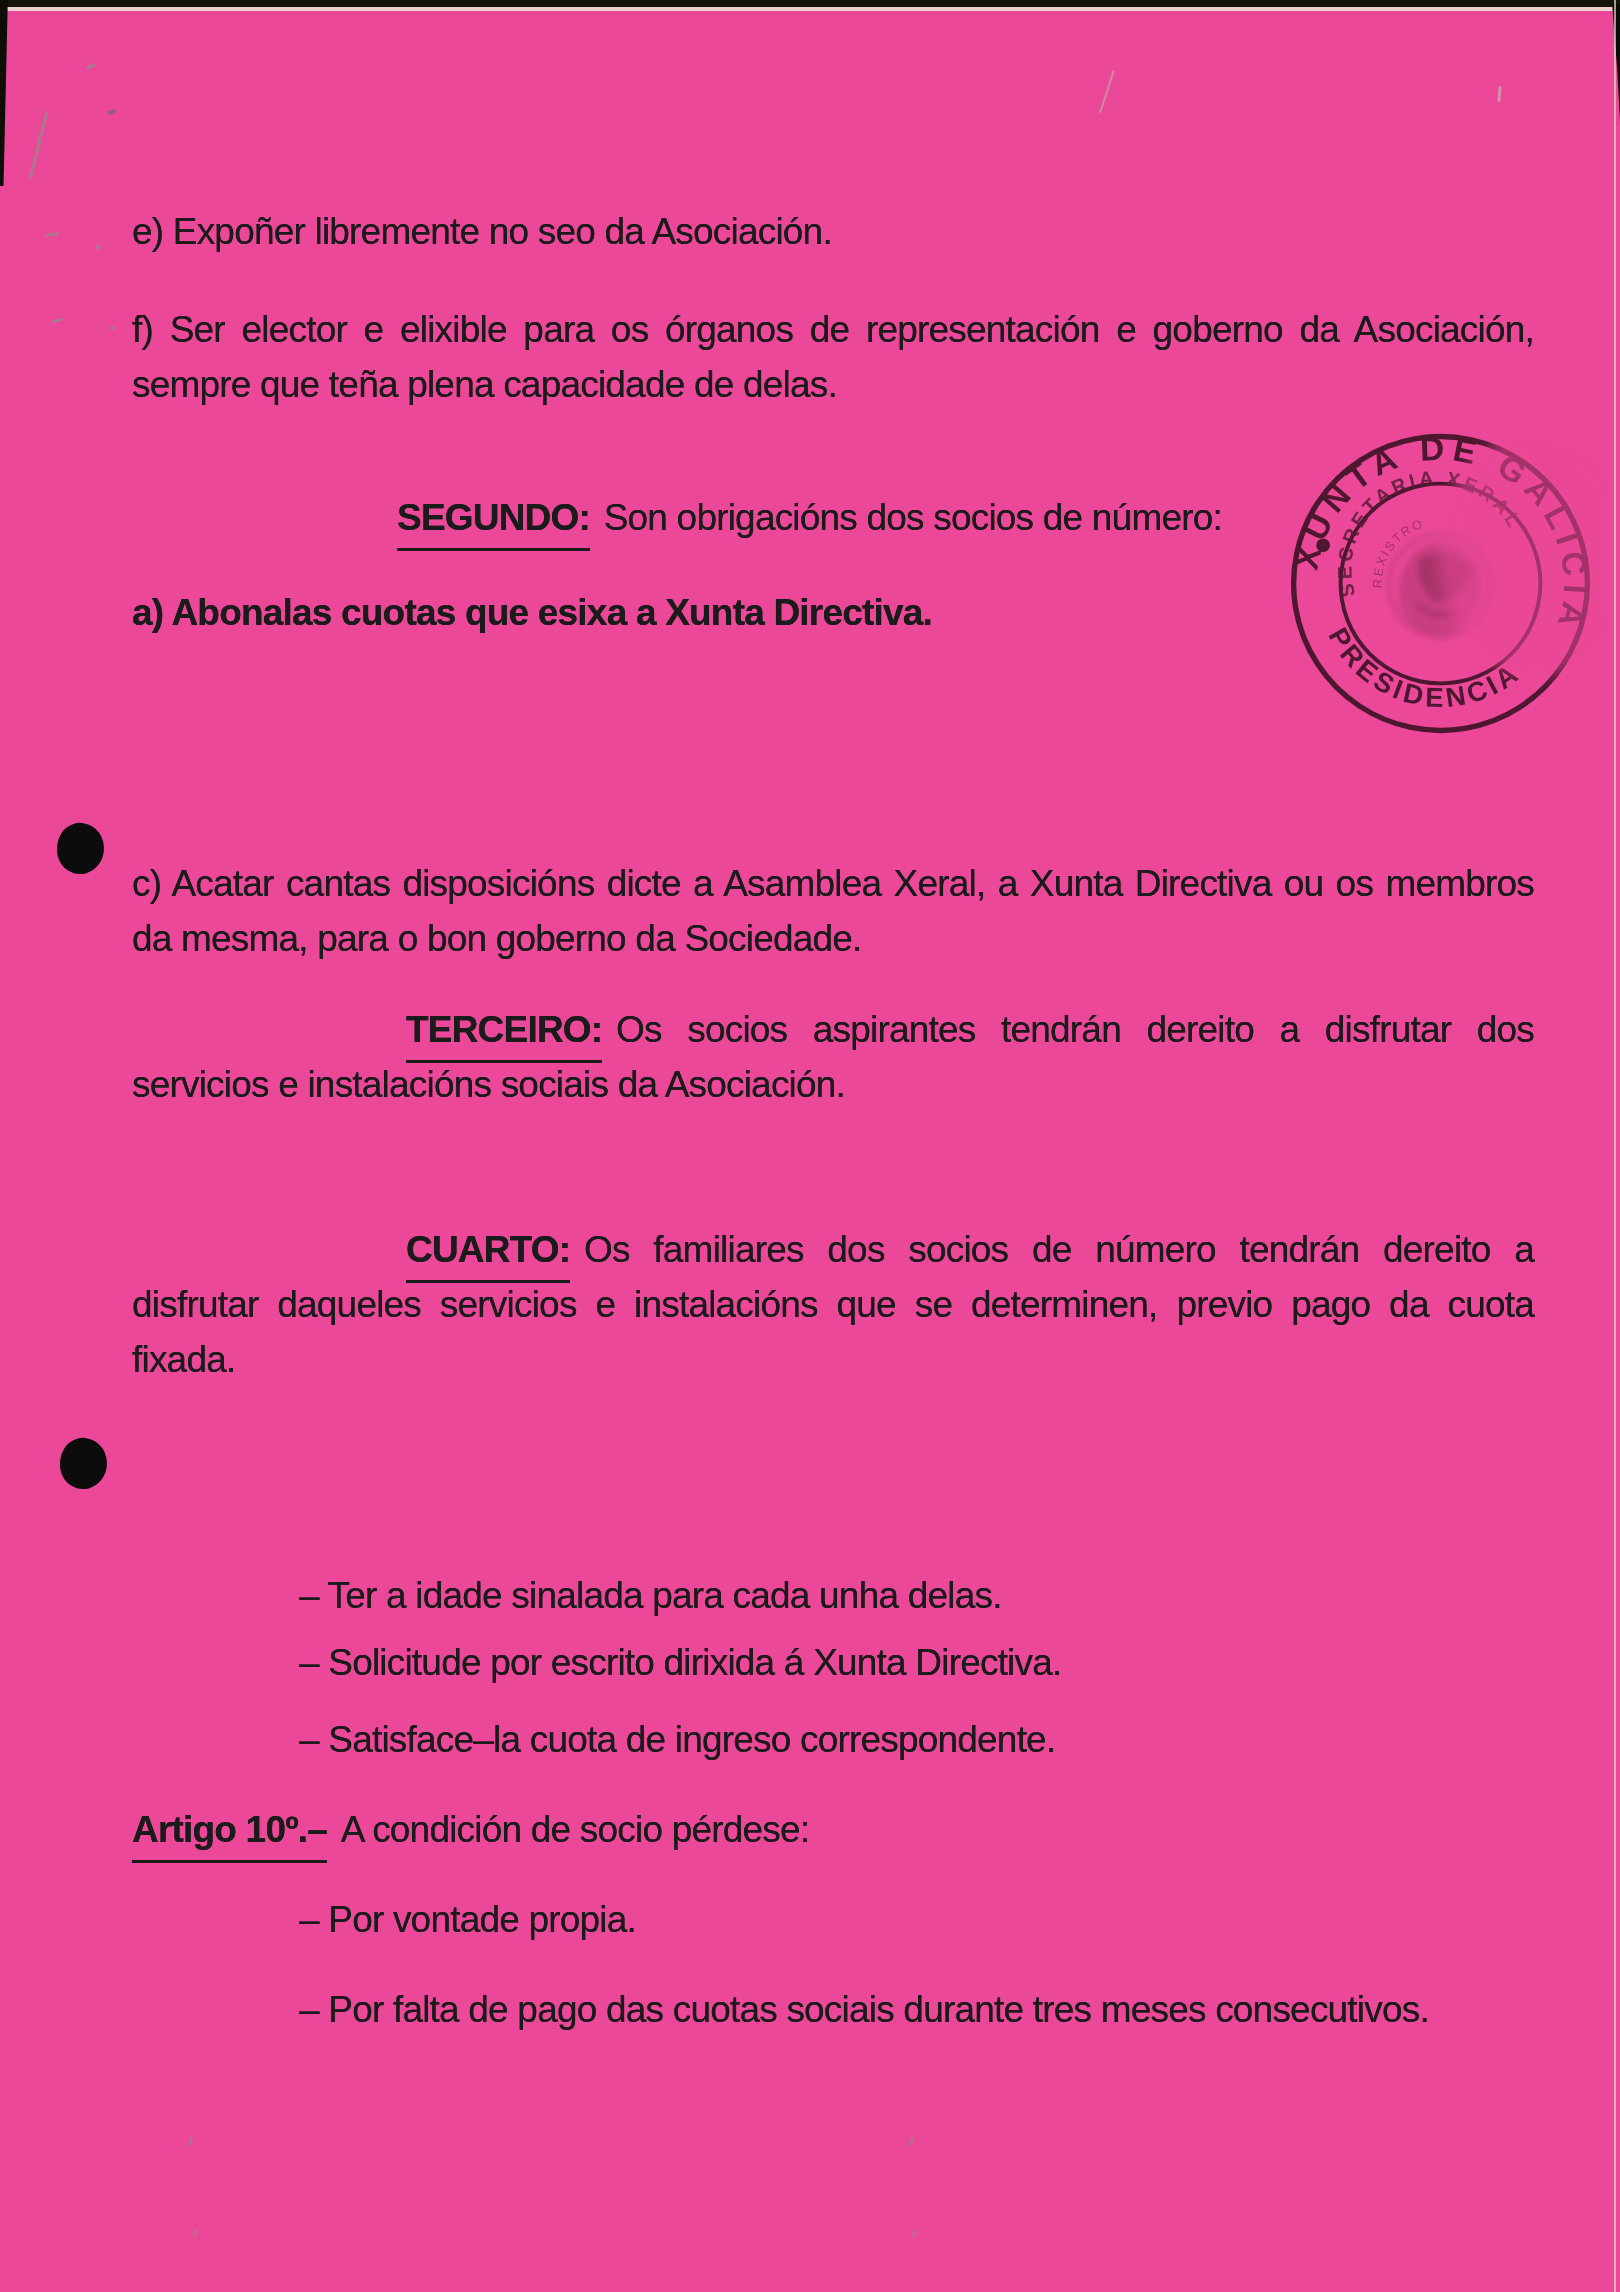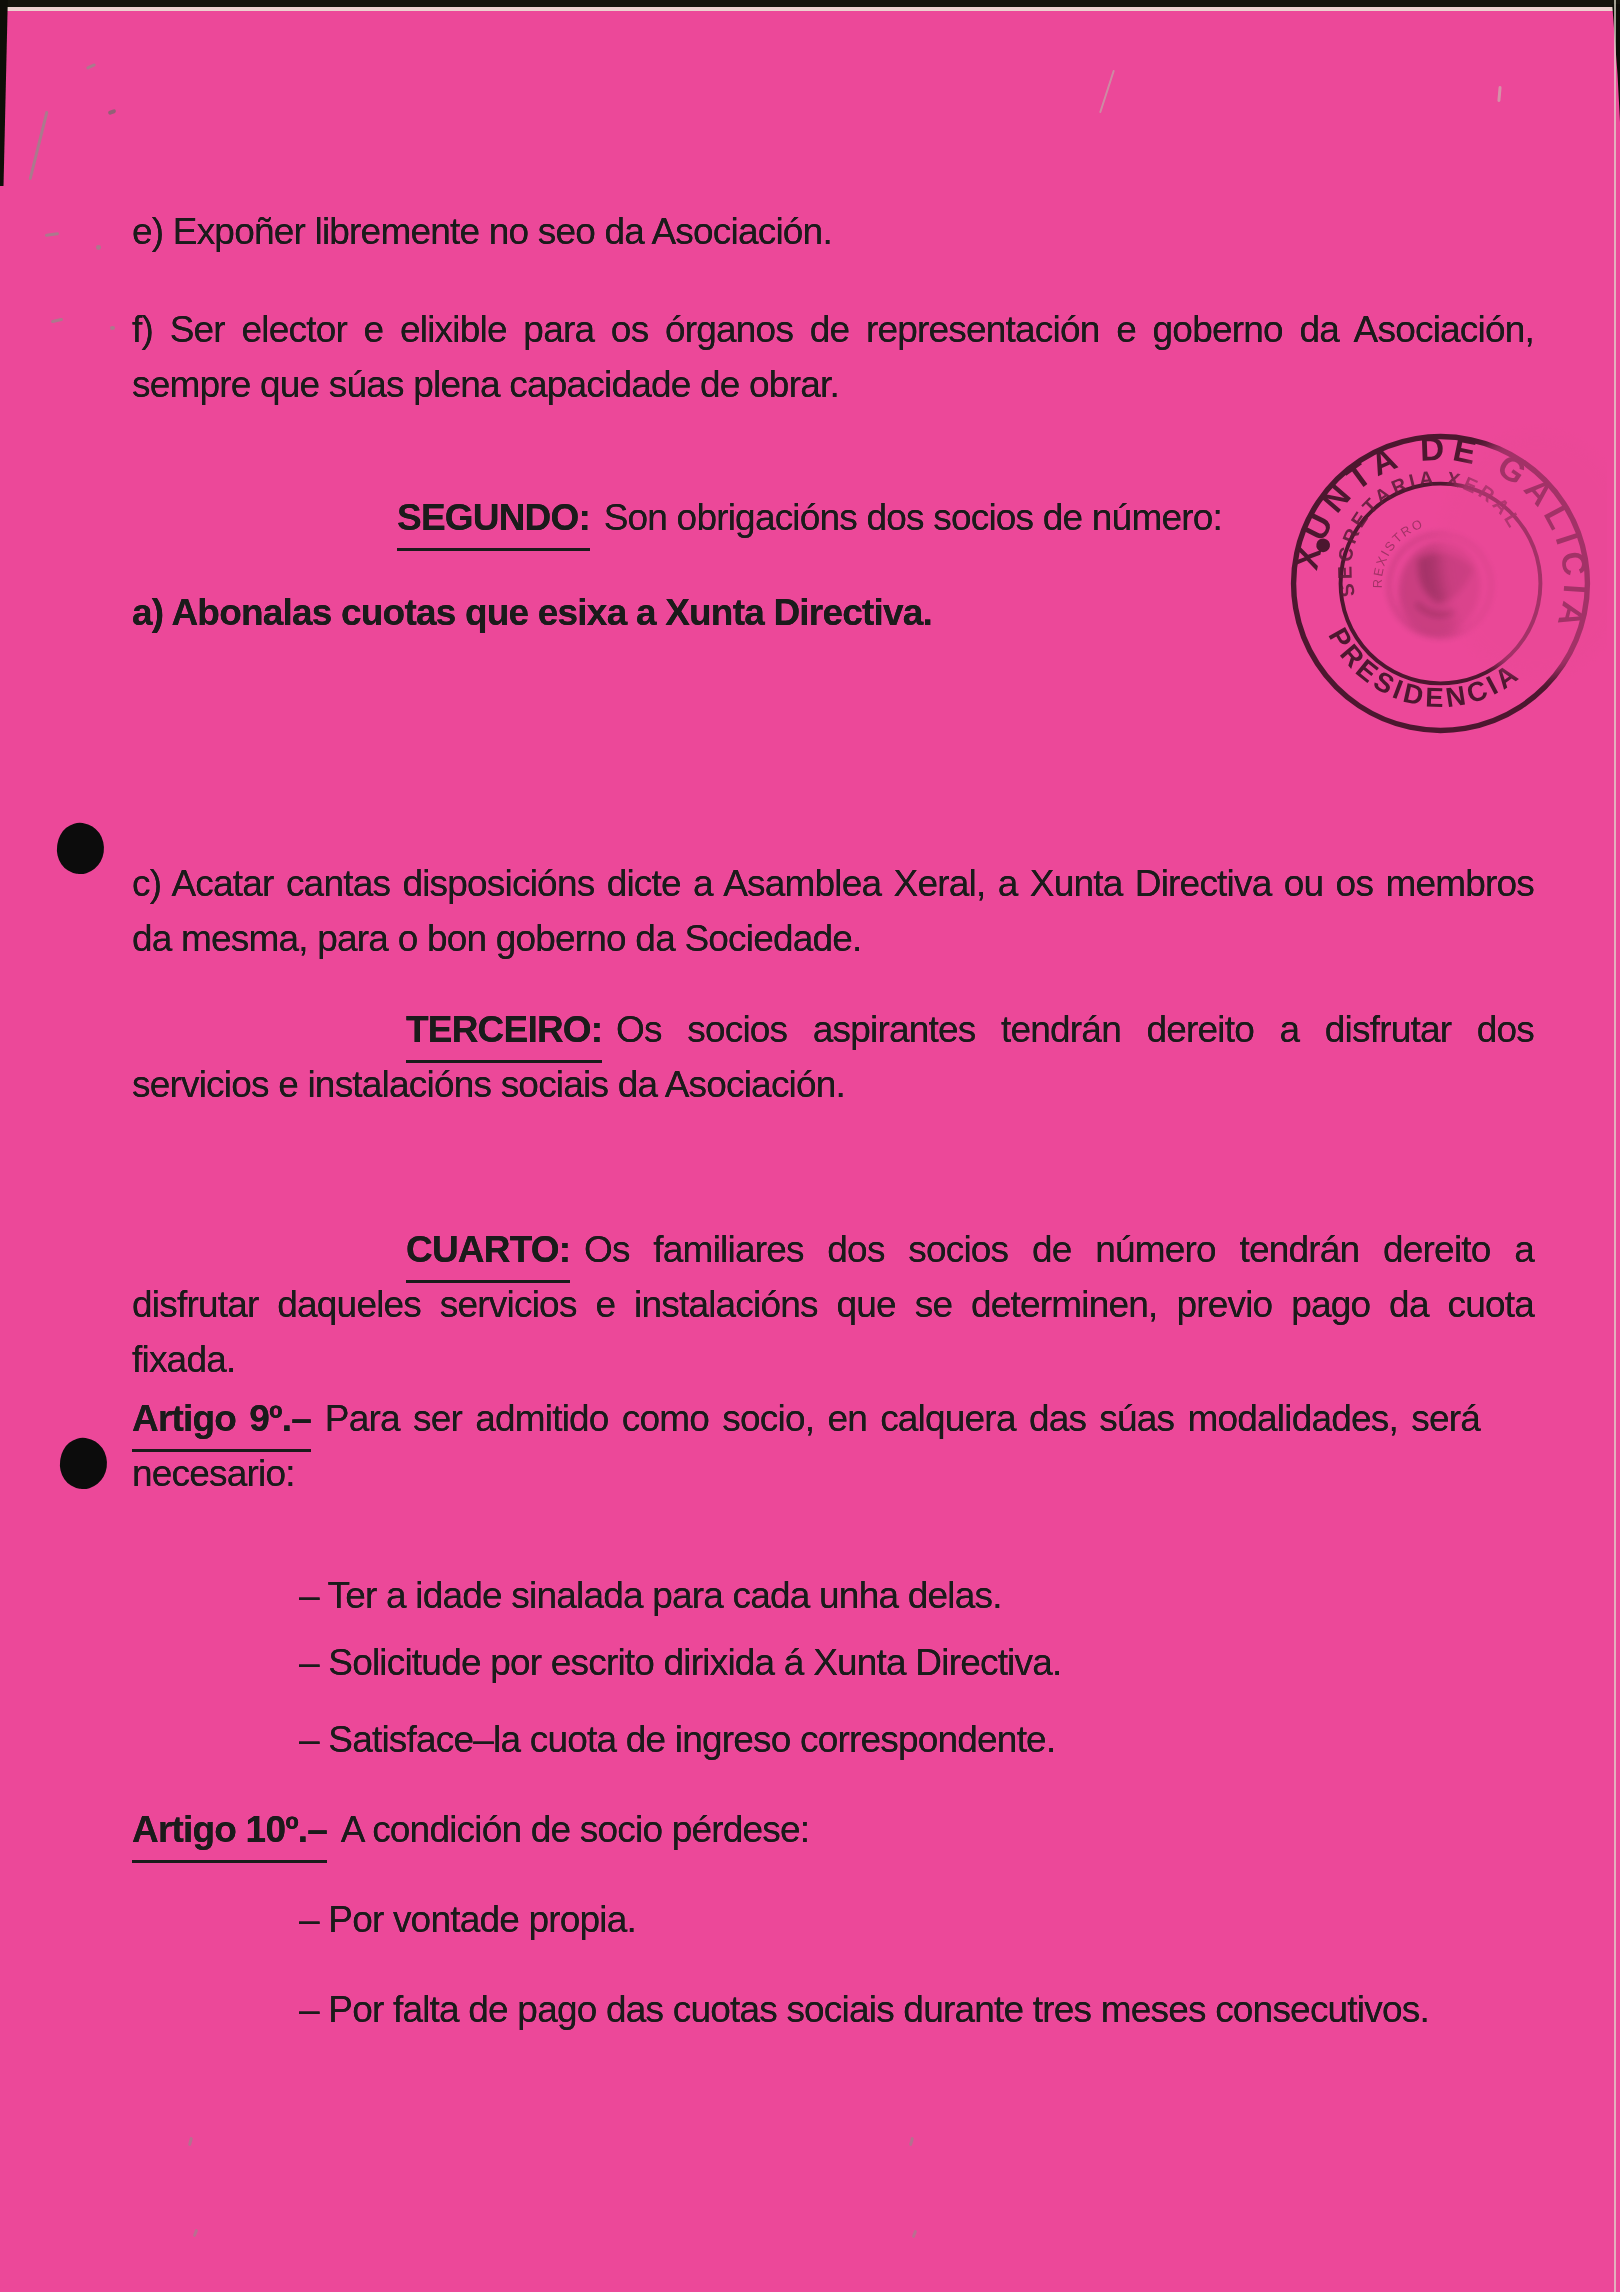--- a/index.html
+++ b/index.html
@@ -66,42 +66,39 @@
   <div class="mark" style="left:189px;top:2137px;width:2.9px;height:8.8px;transform:rotate(15deg);opacity:.6;"></div>
   <div class="mark" style="left:910px;top:2137px;width:2.9px;height:8.8px;transform:rotate(15deg);opacity:.6;"></div>
   <div class="mark" style="left:194px;top:2229px;width:2.9px;height:7.8px;transform:rotate(20deg);opacity:.55;"></div>
   <div class="mark" style="left:913px;top:2230px;width:2.9px;height:7.8px;transform:rotate(20deg);opacity:.55;"></div>
 
   <div class="punch" style="left:57px;top:823px;transform:rotate(8deg);"></div>
   <div class="punch" style="left:60px;top:1438px;transform:rotate(8deg);"></div>
 
   <div class="para" style="top:204px;">e) Expoñer libremente no seo da Asociación.</div>
 
-  <div class="para just" style="top:302px;">f) Ser elector e elixible para os órganos de representación e goberno da Asociación, sempre que súas plena capacidade de obrar.</div>
+  <div class="para just" style="top:302px;">f) Ser elector e elixible para os órganos de representación e goberno da Asociación, sempre que teña plena capacidade de delas.</div>
 
   <div class="para" style="top:490px;text-indent:265px;width:1137px;">
     <span class="hd">SEGUNDO:</span><span>Son obrigacións dos socios de número:</span>
   </div>
 
   <div class="para" style="top:585px;font-weight:bold;">a) Abonalas cuotas que esixa a Xunta Directiva.</div>
 
 
   <div class="para just" style="top:808px;margin-top:48px;">c) Acatar cantas disposicións dicte a Asamblea Xeral, a Xunta Directiva ou os membros da mesma, para o bon goberno da Sociedade.</div>
 
   <div class="para just ind" style="top:1002px;">
     <span class="hd">TERCEIRO:</span><span>Os socios aspirantes tendrán dereito a disfrutar dos servicios e instalacións sociais da Asociación.</span>
   </div>
 
   <div class="para just ind" style="top:1196px;margin-top:26px;">
     <span class="hd">CUARTO:</span><span>Os familiares dos socios de número tendrán dereito a disfrutar daqueles servicios e instalacións que se determinen, previo pago da cuota fixada.</span>
   </div>
 
-  <div class="para just" style="top:1391px;width:1348px;">
-    <span class="hd">Artigo 9º.–</span><span>Para ser admitido como socio, en calquera das súas modalidades, será necesario:</span>
-  </div>
 
   <div class="para dash-item" style="top:1568px;">– Ter a idade sinalada para cada unha delas.</div>
   <div class="para dash-item" style="top:1712px;">– Satisface–la cuota de ingreso correspondente.</div>
   <div class="para dash-item" style="top:1635px;">– Solicitude por escrito dirixida á Xunta Directiva.</div>
 
   <div class="para" style="top:1802px;">
     <span class="hd">Artigo 10º.–</span><span>A condición de socio pérdese:</span>
   </div>
 
   <div class="para dash-item" style="top:1982px;">– Por falta de pago das cuotas sociais durante tres meses consecutivos.</div>

